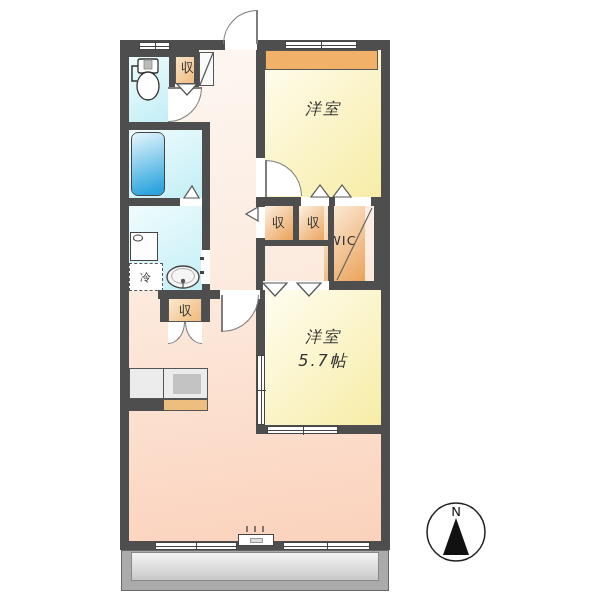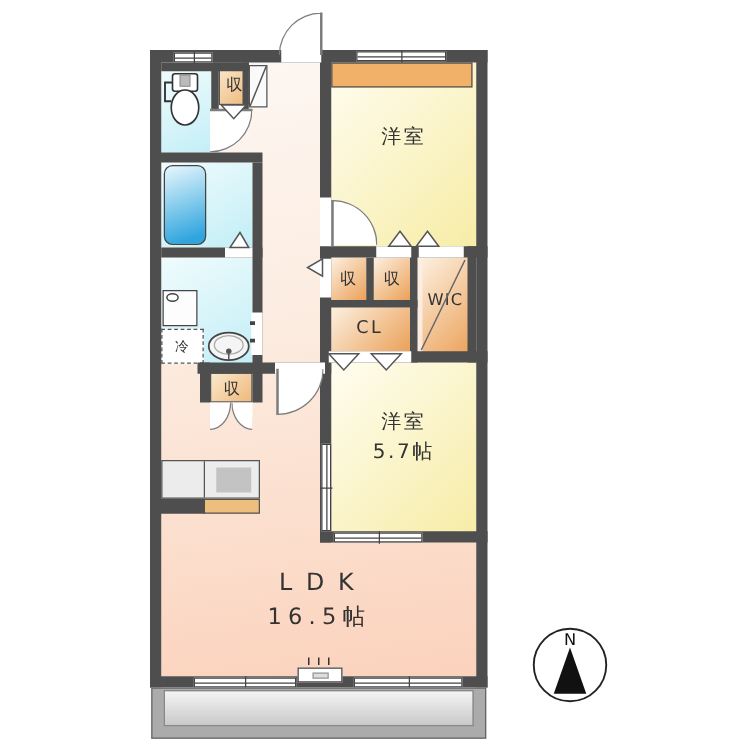--- a/index.html
+++ b/index.html
@@ -17,21 +17,21 @@
   .win-h{background:#fff;border:1px solid var(--winline);}
   .win-h::after{content:"";position:absolute;left:0;right:0;top:50%;border-top:1px solid var(--winline);}
   .win-h::before{content:"";position:absolute;left:50%;top:-2px;bottom:-2px;border-left:1px solid var(--winline);}
   .win-v{background:#fff;border:1px solid var(--winline);}
   .win-v::after{content:"";position:absolute;top:0;bottom:0;left:50%;border-left:1px solid var(--winline);}
   .win-v::before{content:"";position:absolute;top:50%;left:-2px;right:-2px;border-top:1px solid var(--winline);}
   .arc{background:#fff;}
   .leaf{background:var(--line);}
   .lbl{color:var(--text);white-space:nowrap;}
   .room-label{width:100%;text-align:center;color:var(--text);font-size:16px;
-              letter-spacing:2px;line-height:1.5;}
+              letter-spacing:2px;line-height:1.5;font-style:italic;}
   svg .tri{fill:#ffffff;stroke:#555;stroke-width:1.2;}
 </style>
 </head>
 <body>
 
 <div id="stage">
 
   <div class="abs base" style="left:129px;top:50px;width:252px;height:491px;"></div>
 
   <div class="abs room-yellow" style="left:265px;top:50px;width:116px;height:147px;">
@@ -69,24 +69,21 @@
   <div class="abs room-tan" style="left:168px;top:298px;width:34px;height:24px;border:1px solid #555;">
     <div class="abs lbl" style="left:10px;top:3px;font-size:13px;">収</div>
   </div>
 
   <div class="abs room-orange" style="left:265px;top:206px;width:28px;height:34px;">
     <div class="abs lbl" style="left:7px;top:8px;font-size:13px;">収</div>
   </div>
   <div class="abs room-orange" style="left:299px;top:206px;width:29px;height:34px;">
     <div class="abs lbl" style="left:8px;top:8px;font-size:13px;">収</div>
   </div>
-  <div class="abs room-orange" style="left:265px;top:246px;width:63px;height:35px;">
-    <div class="abs lbl" style="left:20px;top:8px;font-size:14px;letter-spacing:2px;">CL</div>
-  </div>
-  <div class="abs room-orange" style="left:324px;top:205px;width:41px;height:77px;margin-left:14px;">
+  <div class="abs room-orange" style="left:324px;top:205px;width:41px;height:77px;">
     <div class="abs lbl" style="left:4px;top:28px;font-size:13px;letter-spacing:1px;">WIC</div>
   </div>
 
   <div class="abs" style="left:129px;top:368px;width:79px;height:31px;background:#ececec;border:1px solid #555;">
     <div class="abs" style="left:33px;top:0;width:1px;height:29px;background:#555;"></div>
     <div class="abs" style="left:43px;top:5px;width:28px;height:20px;background:var(--gray_fixture);"></div>
   </div>
   <div class="abs" style="left:163px;top:399px;width:45px;height:12px;background:var(--kitchen_band);border:1px solid #555;"></div>
 
   <div class="abs wall" style="left:120px;top:40px;width:9px;height:510px;"></div>
@@ -136,24 +133,20 @@
 
   <div class="abs arc" style="left:266px;top:160px;width:36px;height:36px;border-top:1.3px solid var(--line);border-right:1.3px solid var(--line);border-top-right-radius:100% 100%;"></div>
   <div class="abs leaf" style="left:265px;top:160px;width:2px;height:37px;"></div>
 
   <div class="abs arc" style="left:222px;top:295px;width:37px;height:37px;border-right:1.3px solid var(--line);border-bottom:1.3px solid var(--line);border-bottom-right-radius:100% 100%;"></div>
   <div class="abs leaf" style="left:221px;top:295px;width:2px;height:37px;"></div>
 
   <div class="abs arc" style="left:168px;top:322px;width:17px;height:22px;border-right:1.2px solid var(--line);border-bottom:1.2px solid var(--line);border-bottom-right-radius:100% 100%;"></div>
   <div class="abs arc" style="left:185px;top:322px;width:17px;height:22px;border-left:1.2px solid var(--line);border-bottom:1.2px solid var(--line);border-bottom-left-radius:100% 100%;"></div>
 
-  <div class="abs lbl" style="left:170px;top:455px;width:166px;text-align:center;">
-    <div style="font-size:19px;letter-spacing:11px;padding-left:11px;">LDK</div>
-    <div style="font-size:18px;letter-spacing:5px;padding-left:5px;margin-top:4px;">16.5帖</div>
-  </div>
 
   <div class="abs" style="left:238px;top:534px;width:36px;height:12px;background:#fff;border:1px solid #444;">
     <div class="abs" style="left:11px;top:3px;width:13px;height:5px;background:#ddd;border:1px solid #999;"></div>
   </div>
 
   <div class="abs" style="left:121px;top:550px;width:268px;height:41px;background:var(--balcony_frame);border:1px solid #666;">
     <div class="abs" style="left:9px;top:1px;width:248px;height:29px;background:linear-gradient(180deg,var(--balcony_a),var(--balcony_b));border:1px solid #888;"></div>
   </div>
 
   <svg width="600" height="600" style="position:absolute;left:0;top:0;pointer-events:none;">

